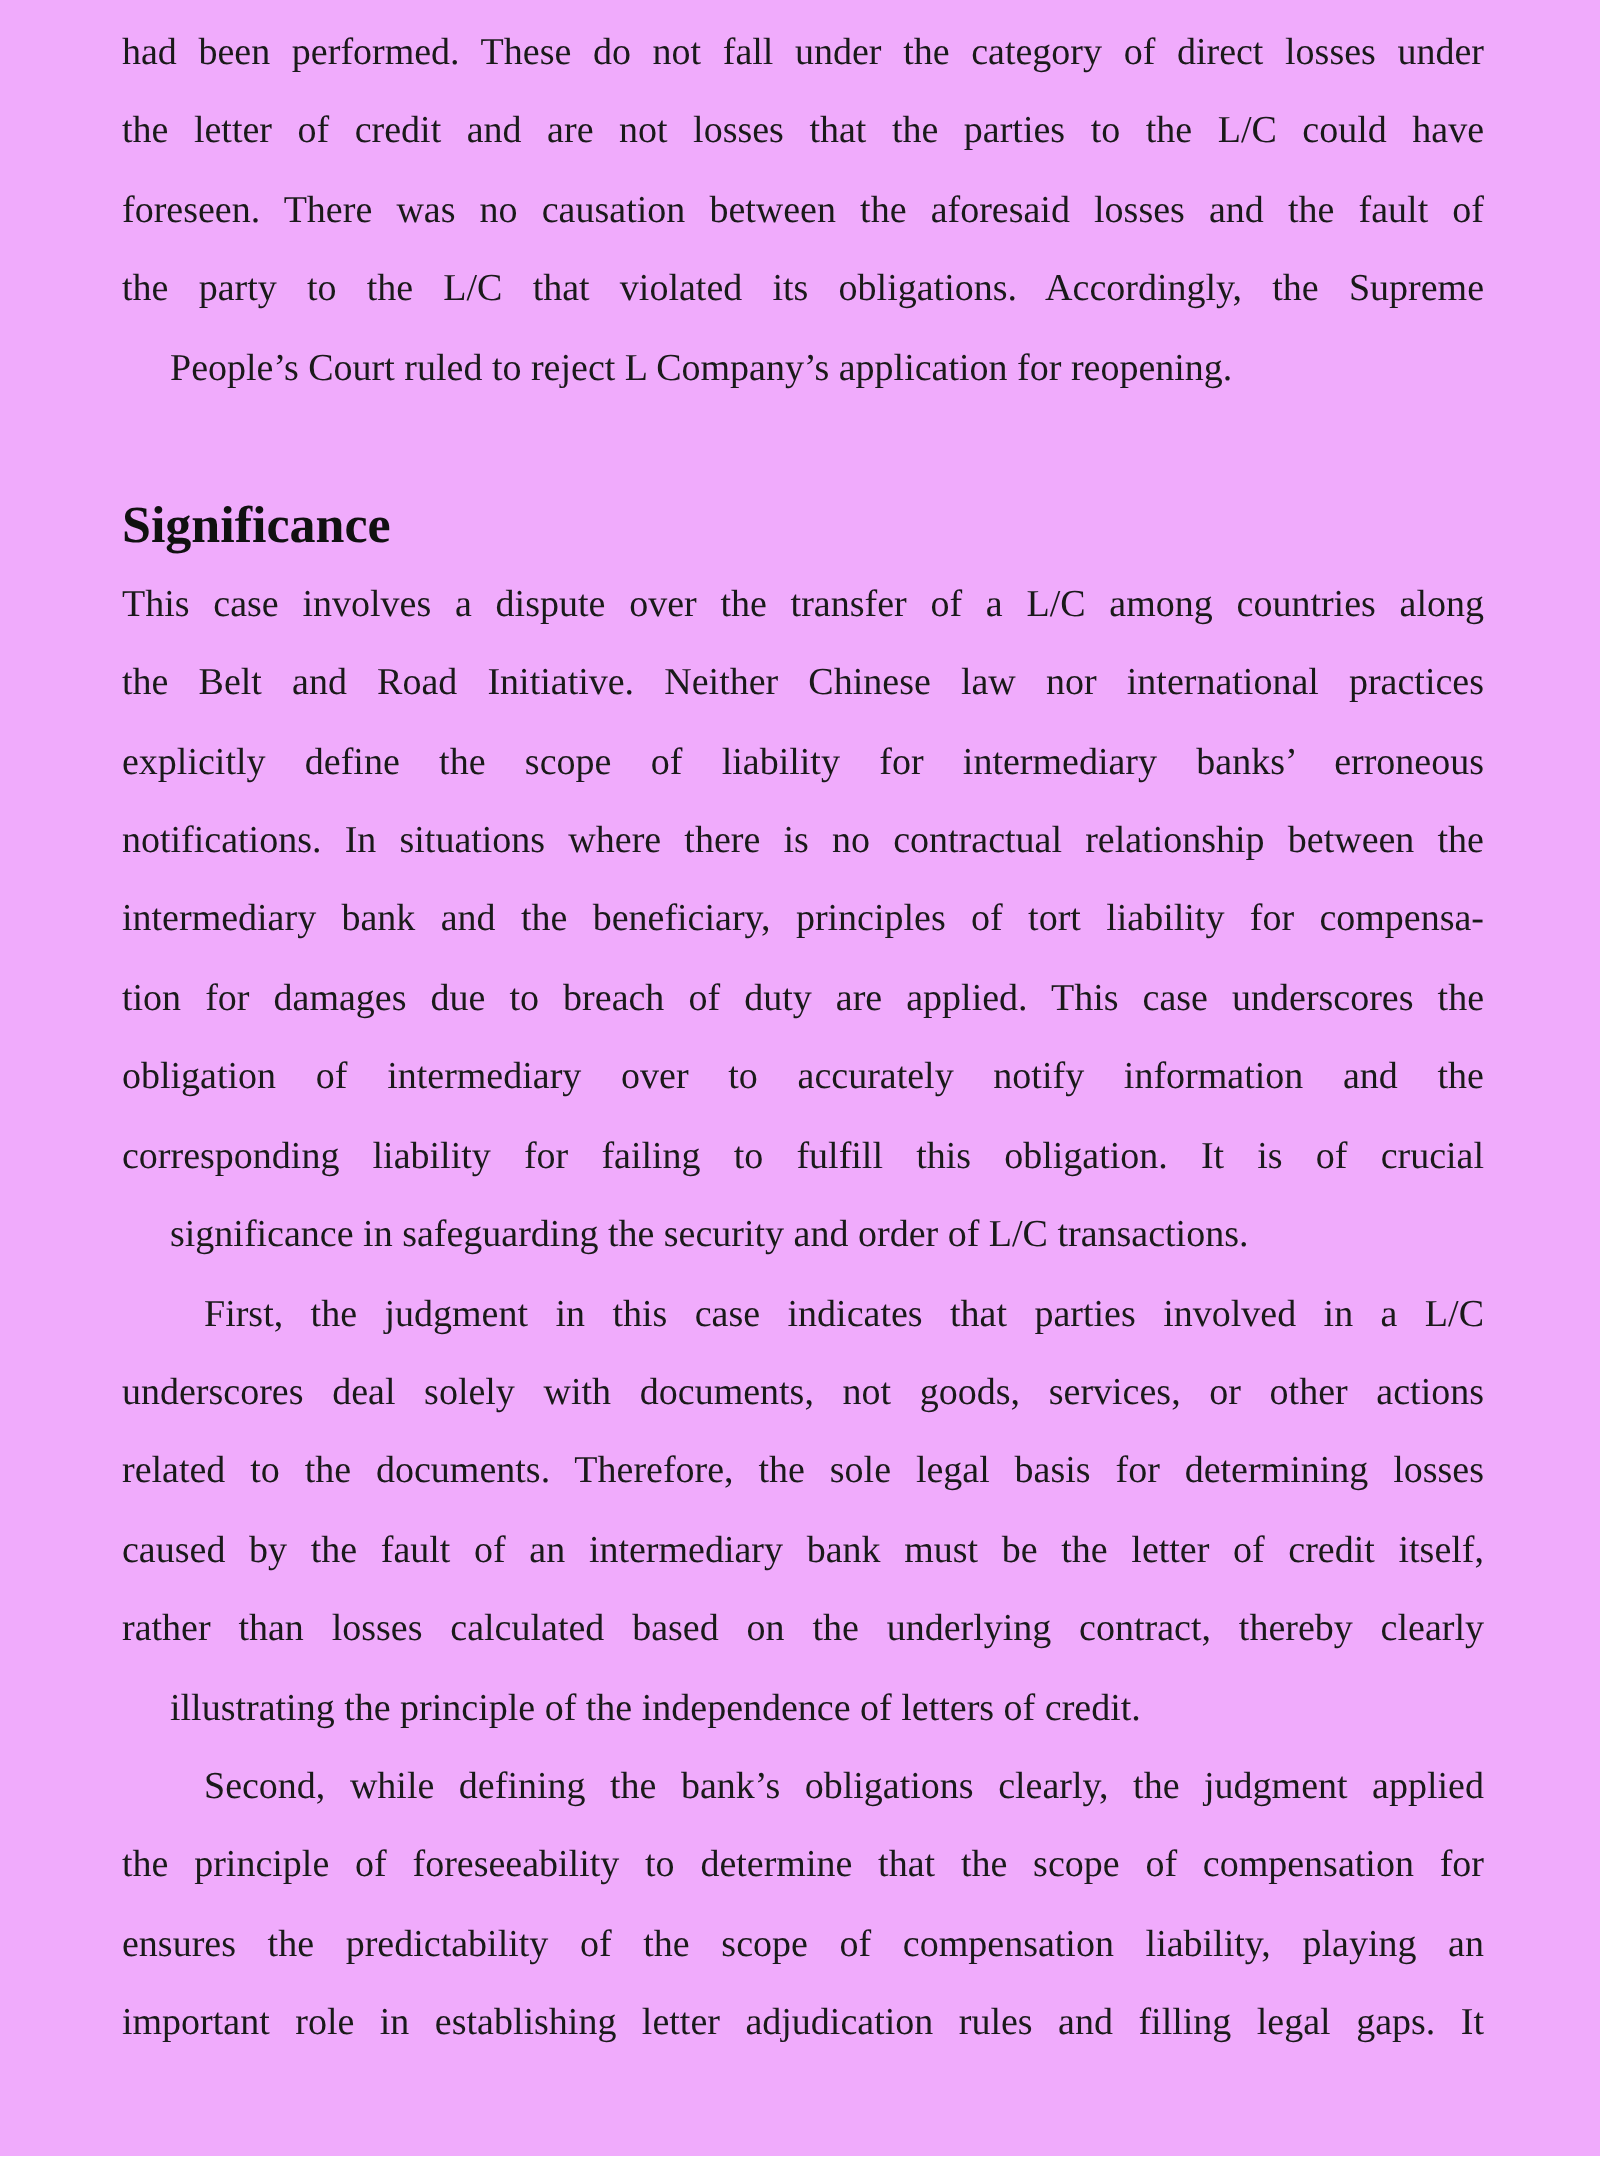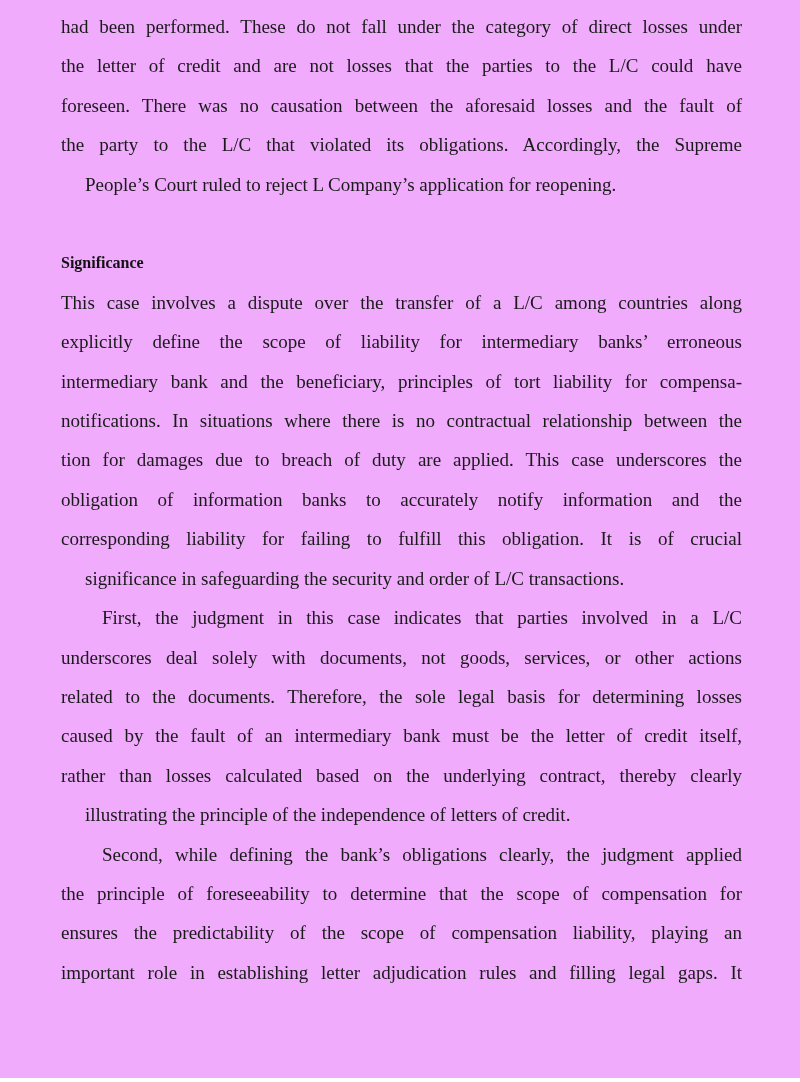--- a/index.html
+++ b/index.html
@@ -42,21 +42,21 @@
   }
   
   .para.indented .line:first-child {
     text-indent: 41px;
   }
   .heading {
     margin: 39.42px 0 0 0;
     padding: 0;
     height: 39.42px;
     line-height: 39.42px;
-    font-size: 16px;
+    font-size: 26px;
     font-weight: bold;
     color: #111111;
     text-align: left;
   }
 </style>
 </head>
 <body>
 
 <div class="page">
   <div class="column">
@@ -66,25 +66,26 @@
         <div class="line">the letter of credit and are not losses that the parties to the L/C could have</div>
         <div class="line">foreseen. There was no causation between the aforesaid losses and the fault of</div>
         <div class="line">the party to the L/C that violated its obligations. Accordingly, the Supreme</div>
         <div class="line">People’s Court ruled to reject L Company’s application for reopening.</div>
       </div>
 
     <h2 class="heading">Significance</h2>
 
     <div class="para flush-last">
         <div class="line">This case involves a dispute over the transfer of a L/C among countries along</div>
+        <div class="line">the Belt and Road Initiative. Neither Chinese law nor international practices</div>
         <div class="line">explicitly define the scope of liability for intermediary banks’ erroneous</div>
+        <div class="line">notifications. In situations where there is no contractual relationship between the</div>
         <div class="line">intermediary bank and the beneficiary, principles of tort liability for compensa-</div>
-        <div class="line">notifications. In situations where there is no contractual relationship between the</div>
         <div class="line">tion for damages due to breach of duty are applied. This case underscores the</div>
-        <div class="line">obligation of information banks to accurately notify information and the</div>
+        <div class="line">obligation of intermediary over to accurately notify information and the</div>
         <div class="line">corresponding liability for failing to fulfill this obligation. It is of crucial</div>
         <div class="line">significance in safeguarding the security and order of L/C transactions.</div>
       </div>
 
     <div class="para indented flush-last">
         <div class="line">First, the judgment in this case indicates that parties involved in a L/C</div>
         <div class="line">underscores deal solely with documents, not goods, services, or other actions</div>
         <div class="line">related to the documents. Therefore, the sole legal basis for determining losses</div>
         <div class="line">caused by the fault of an intermediary bank must be the letter of credit itself,</div>
         <div class="line">rather than losses calculated based on the underlying contract, thereby clearly</div>

